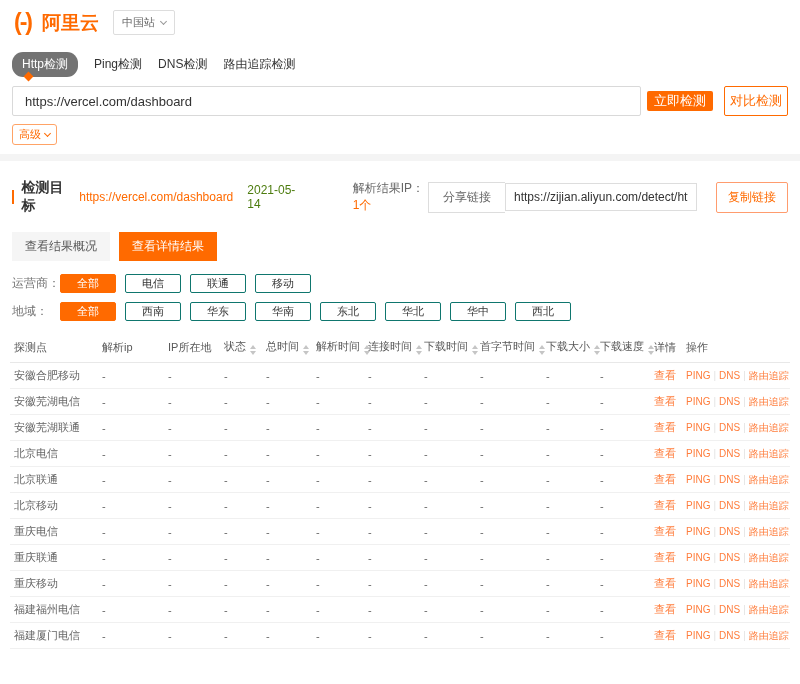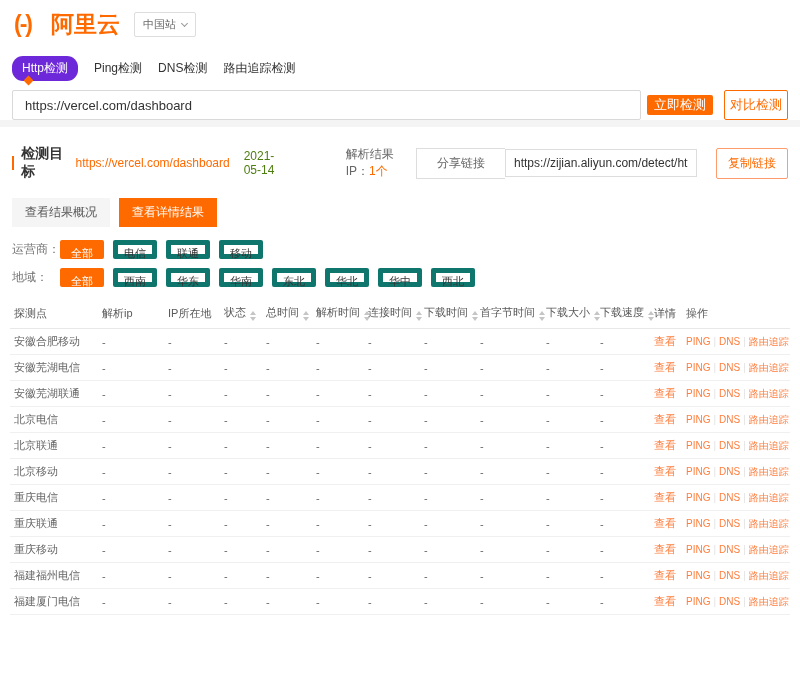--- a/index.html
+++ b/index.html
@@ -9,39 +9,39 @@
     font-family: "Liberation Sans", "DejaVu Sans", sans-serif;
     color: #333; font-size: 12px;
   }
   a { text-decoration: none; cursor: pointer; }
 
   
   .top-header { display: flex; align-items: center; justify-content: space-between; padding: 9px 12px 4px 14px; }
   .logo-area { display: flex; align-items: center; }
   .logo { display: flex; align-items: center; cursor: pointer; }
   .logo-mark { color: #ff6a00; font-weight: bold; font-size: 23px; letter-spacing: -2px; }
-  .logo-text { color: #ff6a00; font-weight: bold; font-size: 23px; margin-left: 20px; }
+  .logo-text { color: #ff6a00; font-weight: bold; font-size: 19px; margin-left: 11px; }
   .region { display: inline-flex; align-items: center; gap: 6px; border: 1px solid #ddd; border-radius: 2px;
             color: #666; font-size: 11px; padding: 4px 8px; margin-left: 14px; cursor: pointer; }
   .chev { width: 5px; height: 5px; border-right: 1px solid #999; border-bottom: 1px solid #999;
           transform: rotate(45deg); margin-top: -3px; }
   .header-right { display: flex; align-items: center; gap: 20px; }
   .hlink { display: inline-flex; align-items: center; gap: 5px; color: #333; font-size: 12px; }
   .register-btn { background: #ff6a00; color: #fff; border: none; font-size: 13px;
                   padding: 9px 24px; cursor: pointer; }
 
   
   .main-nav { display: flex; gap: 24px; padding: 6px 12px 0; }
   .nav-tab { font-size: 13px; color: #333; padding: 8px 4px 9px; cursor: pointer; border-bottom: 2px solid transparent; }
   .nav-tab.active { color: #ff6a00; border-bottom-color: #ff6a00; }
 
   
   .subnav { display: flex; align-items: center; gap: 16px; padding: 12px 12px 0; }
   .sub-tab { font-size: 12px; color: #333; cursor: pointer; }
-  .sub-tab.active { background: #6d28d9; color: #fff; padding: 4px 10px; border-radius: 11px; position: relative; }
+  .sub-tab.active { background: #737373; color: #fff; padding: 4px 10px; border-radius: 11px; position: relative; }
   .sub-tab.active::after { content: ''; position: absolute; left: 13px; bottom: -3px;
                            width: 7px; height: 7px; background: #ff6a00; transform: rotate(45deg); }
 
   
   .search-row { display: flex; align-items: center; padding: 9px 12px 0; }
   .search-input { flex: 1; height: 30px; border: 1px solid #d9d9d9; border-radius: 2px;
                   padding: 0 12px; font-size: 13px; color: #333; outline: none;
                   font-family: "Liberation Sans", sans-serif; }
   .detect-btn { width: 66px; height: 20px; margin-left: 6px; background: #ff6a00; color: #fff;
                 border: none; font-size: 13px; cursor: pointer; border-radius: 2px; }
@@ -56,38 +56,38 @@
 
   
   .target-row { display: flex; align-items: center; padding: 18px 12px 0; }
   .target-title { display: flex; align-items: center; font-size: 14px; font-weight: bold; color: #333; }
   .title-bar { width: 3px; height: 14px; background: #ff6a00; margin-right: 7px; }
   .target-url { color: #ff6a00; font-size: 12px; margin-left: 12px; }
   .target-date { color: #4d7c0f; font-size: 12px; margin-left: 14px; }
   .resolve { margin-left: 54px; color: #666; font-size: 12px; }
   .resolve b { color: #ff6a00; font-weight: normal; }
   .share-group { margin-left: auto; display: flex; align-items: center; }
-  .share-label { border: 1px solid #ddd; border-right: none; padding: 6px 20px; font-size: 12px;
+  .share-label { border: 1px solid #ddd; border-right: none; padding: 6px 14px; font-size: 12px;
                  color: #666; background: #fff; white-space: nowrap; }
   .share-input { width: 192px; border: 1px solid #ddd; padding: 6px 8px; font-size: 12px;
                  color: #333; outline: none; font-family: "Liberation Sans", sans-serif; }
   .copy-btn { margin-left: 19px; border: 1px solid #ff9c6e; color: #ff6a00; background: #fff;
               font-size: 12px; padding: 6px 11px; border-radius: 2px; cursor: pointer; white-space: nowrap; }
 
   
   .view-tabs { display: flex; gap: 9px; padding: 17px 12px 0; }
   .view-tab { font-size: 12px; padding: 6px 13px; background: #f5f5f5; color: #555; cursor: pointer; }
   .view-tab.active { background: #ff6a00; color: #fff; }
 
   
   .filters { padding: 13px 12px 0; }
   .filter-row { display: flex; align-items: center; margin-bottom: 9px; }
   .filter-label { width: 48px; color: #737373; font-size: 12px; }
-  .filter-btn { min-width: 38px; height: 19px; line-height: 17px; border: 5px solid #0f766e; background: #fff;
-                color: #333; font-size: 11px; margin-right: 9px; border-radius: 2px; padding: 0 6px;
+  .filter-btn { min-width: 38px; height: 19px; line-height: 17px; border: 1px solid #0f766e; background: #fff;
+                color: #333; font-size: 11px; margin-right: 9px; border-radius: 2px; padding: 0 16px;
                 cursor: pointer; font-family: "Liberation Sans", sans-serif; }
   .filter-btn.active { background: #ff6a00; border-color: #ff6a00; color: #fff; }
 
   
   .table-wrap { padding: 2px 10px 0; }
   table { width: 100%; border-collapse: collapse; table-layout: fixed; font-size: 11px; }
   thead th { color: #595959; font-weight: normal; text-align: left; padding: 7px 4px;
              border-bottom: 1px solid #e8e8e8; white-space: nowrap; }
   tbody td { color: #666; padding: 5px 4px; border-bottom: 1px solid #f0f0f0; white-space: nowrap; overflow: hidden; }
   .sort { display: inline-flex; flex-direction: column; margin-left: 4px; vertical-align: 1px; gap: 2px; }
@@ -123,20 +123,26 @@
       <div class="sub-tab">DNS检测</div>
       <div class="sub-tab">路由追踪检测</div>
     </div>
 
   <div class="search-row">
     <input class="search-input" type="text" value="https://vercel.com/dashboard" style="">
     <button class="detect-btn">立即检测</button>
     <button class="compare-btn">对比检测</button>
   </div>
 
+  <div class="advanced-row">
+    <span class="advanced">
+      <span>高级</span>
+      <span class="chev"></span>
+    </span>
+  </div>
 
   <div class="divider-band"></div>
 
   <div class="target-row">
     <span class="target-title">
       <span class="title-bar"></span>
       <span>检测目标</span>
     </span>
     <a class="target-url">https://vercel.com/dashboard</a>
     <span class="target-date">2021-05-14</span>

